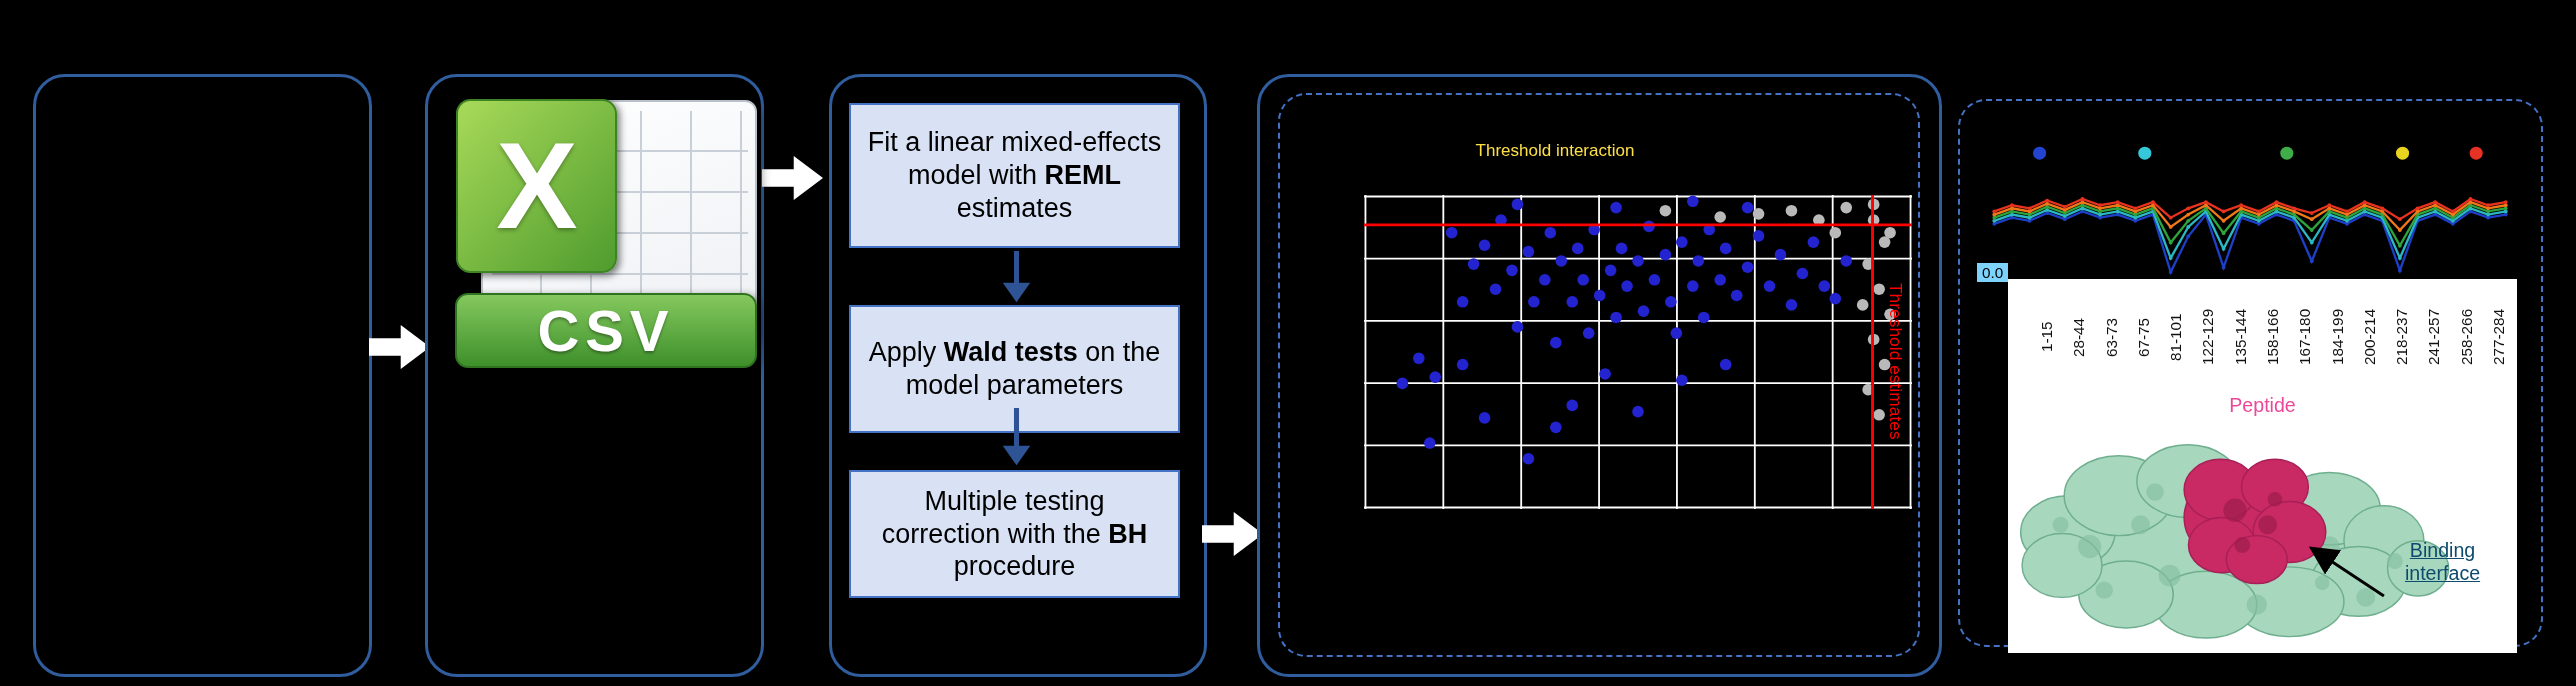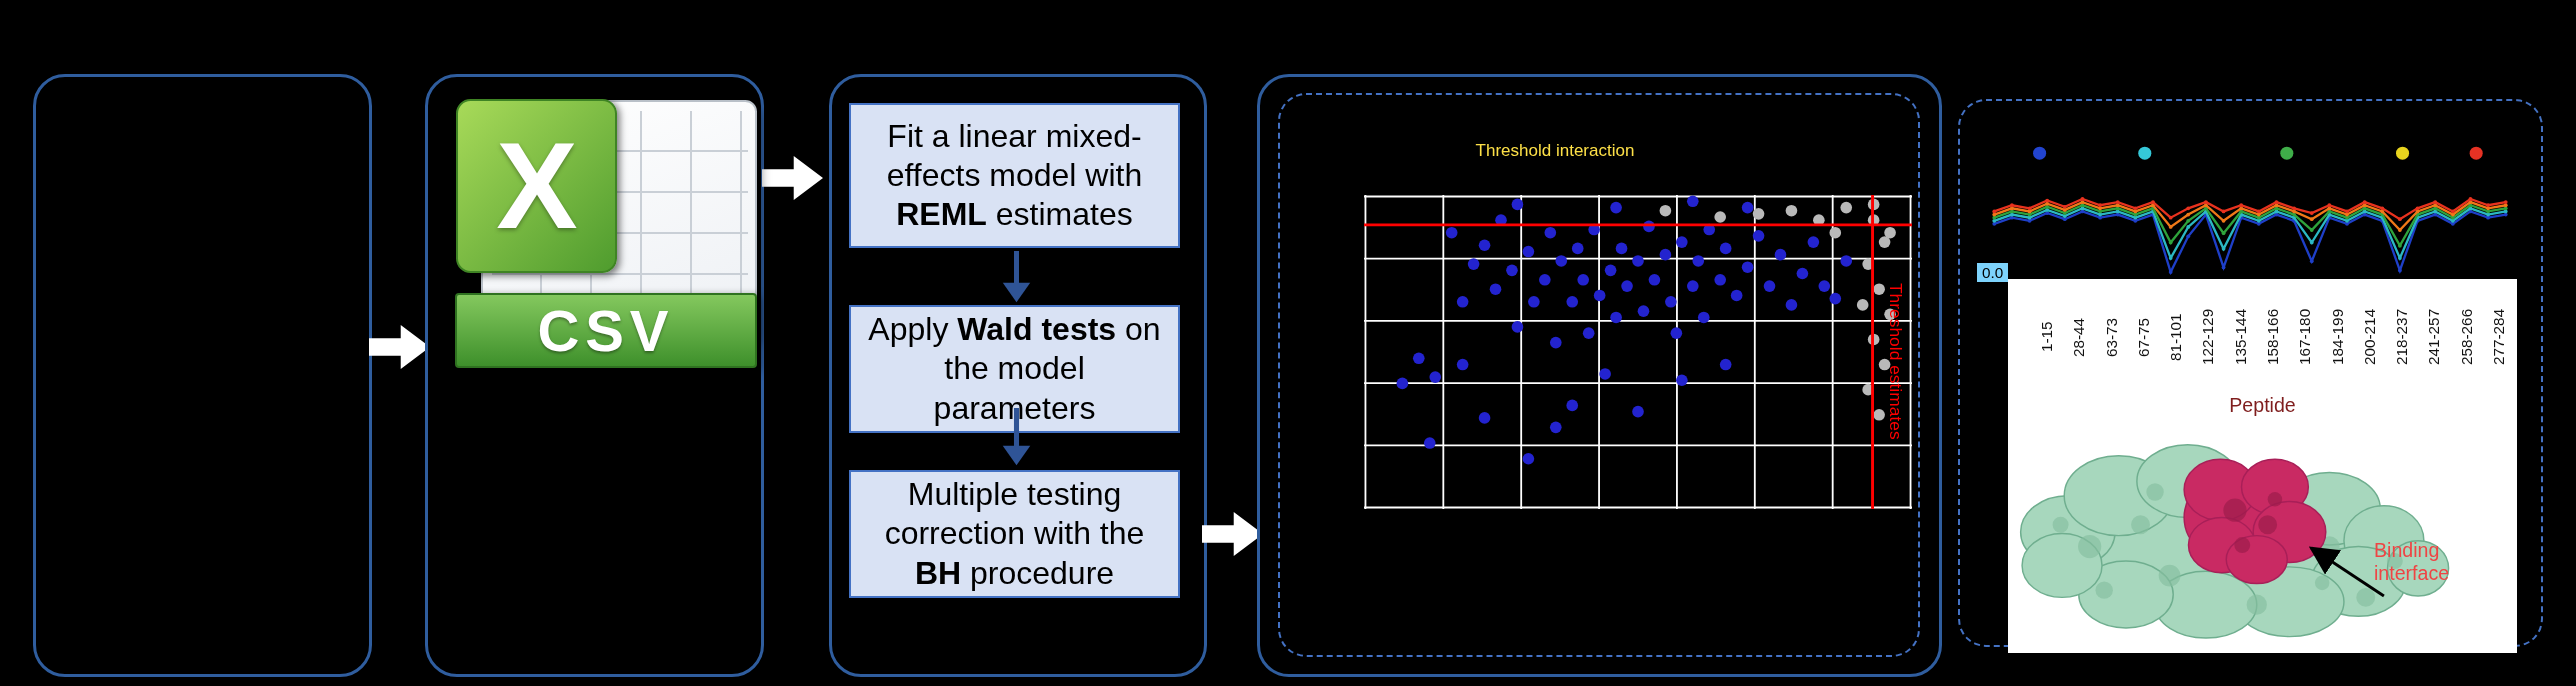--- a/index.html
+++ b/index.html
@@ -27,29 +27,29 @@
   .csv-icon{position:absolute;left:452px;top:97px;width:304px;height:270px;}
   .csv-sheet{position:absolute;left:29px;top:2.9px;width:272px;height:240px;background:linear-gradient(160deg,#FFFFFF,#EDF0F4);
     border:2.2px solid #B9C0C8;border-radius:11.6px;box-shadow:2.9px 4.4px 10.2px rgba(0,0,0,.55);}
   .csv-grid{position:absolute;left:8.7px;top:8.7px;right:7.3px;bottom:10.2px;
     background-image:repeating-linear-gradient(to right,transparent 0 48px,#C9CFD6 48px 50px),
                      repeating-linear-gradient(to bottom,transparent 0 39px,#C9CFD6 39px 41px);}
   .csv-xtile{position:absolute;left:4.4px;top:1.5px;width:157px;height:170px;border-radius:14.5px;
     background:linear-gradient(135deg,#A8DA59,#4F9C2E);border:2.2px solid #3F8424;
     display:flex;align-items:center;justify-content:center;box-shadow:2.2px 2.9px 7.3px rgba(0,0,0,.5);}
   .csv-xtile span{color:#FFFFFF;font-size:122px;font-weight:700;line-height:1;text-shadow:0 2.2px 4.4px rgba(0,0,0,.35);}
-  .csv-banner{position:absolute;left:2.9px;top:196px;width:298px;height:71px;border-radius:4px;
+  .csv-banner{position:absolute;left:2.9px;top:196px;width:298px;height:71px;border-radius:13px;
     background:linear-gradient(#84C85E,#3E902B);border:2.2px solid #2F7220;
     display:flex;align-items:center;justify-content:center;box-shadow:2.2px 3.6px 8.7px rgba(0,0,0,.55);}
   .csv-banner span{color:#FFFFFF;font-size:58px;font-weight:700;letter-spacing:5.8px;text-shadow:0 1.5px 2.9px rgba(0,0,0,.35);}
 
   
   .step-box{position:absolute;left:849px;width:331px;background:#D9E2F4;border:2.2px solid #4472C4;
     color:#000;display:flex;align-items:center;justify-content:center;text-align:center;
-    font-size:32px;line-height:1.22;padding:1px 13px;box-sizing:border-box;}
+    font-size:27px;line-height:1.22;padding:1px 13px;box-sizing:border-box;}
   #step-1{top:103px;height:145px;}
   #step-2{top:305px;height:128px;}
   #step-3{top:470px;height:128px;}
   .step-box .b{font-weight:700;}
   .down-arrow{position:absolute;left:999px;}
   #down-1{top:251px;}
   #down-2{top:408px;}
 
   
   .thr-top{position:absolute;left:1417px;top:141px;width:276px;text-align:center;
@@ -61,24 +61,24 @@
   
   #profile-svg{position:absolute;left:1987px;top:121px;}
   .ytick{position:absolute;left:1977px;top:263px;background:#7dd3fc;color:#000;
     font-size:15.3px;padding:0.7px 5.1px;}
 
   
   .white-panel{position:absolute;left:2008px;top:279px;width:509px;height:374px;background:#FFFFFF;}
   .pep-labels{position:absolute;left:16px;top:2.9px;right:8.7px;height:110px;display:flex;}
   .pep-label{flex:1;display:flex;align-items:flex-end;justify-content:center;
     writing-mode:vertical-rl;transform:rotate(180deg);font-size:15.3px;color:#111;}
-  .pep-title{position:absolute;top:115px;left:0;width:100%;text-align:center;font-size:19.6px;color:#7f1d1d;}
+  .pep-title{position:absolute;top:115px;left:0;width:100%;text-align:center;font-size:19.6px;color:#ec4899;}
   .structure-svg{position:absolute;left:8.7px;top:144px;}
-  .binding-label{position:absolute;left:366px;top:260px;width:137px;
-    font-size:19.6px;line-height:1.15;color:#ef4444;}
+  .binding-label{position:absolute;left:366px;top:260px;width:137px;text-align:center;
+    font-size:19.6px;line-height:1.15;color:#0c4a6e;text-decoration:underline;}
 </style>
 </head>
 <body>
 
 <div class="stage">
 
   <div class="panel" id="panel-1"></div>
   <div class="flow-arrow" id="arrow-1"></div>
   <div class="panel" id="panel-2"></div>
   <div class="flow-arrow" id="arrow-2"></div>

